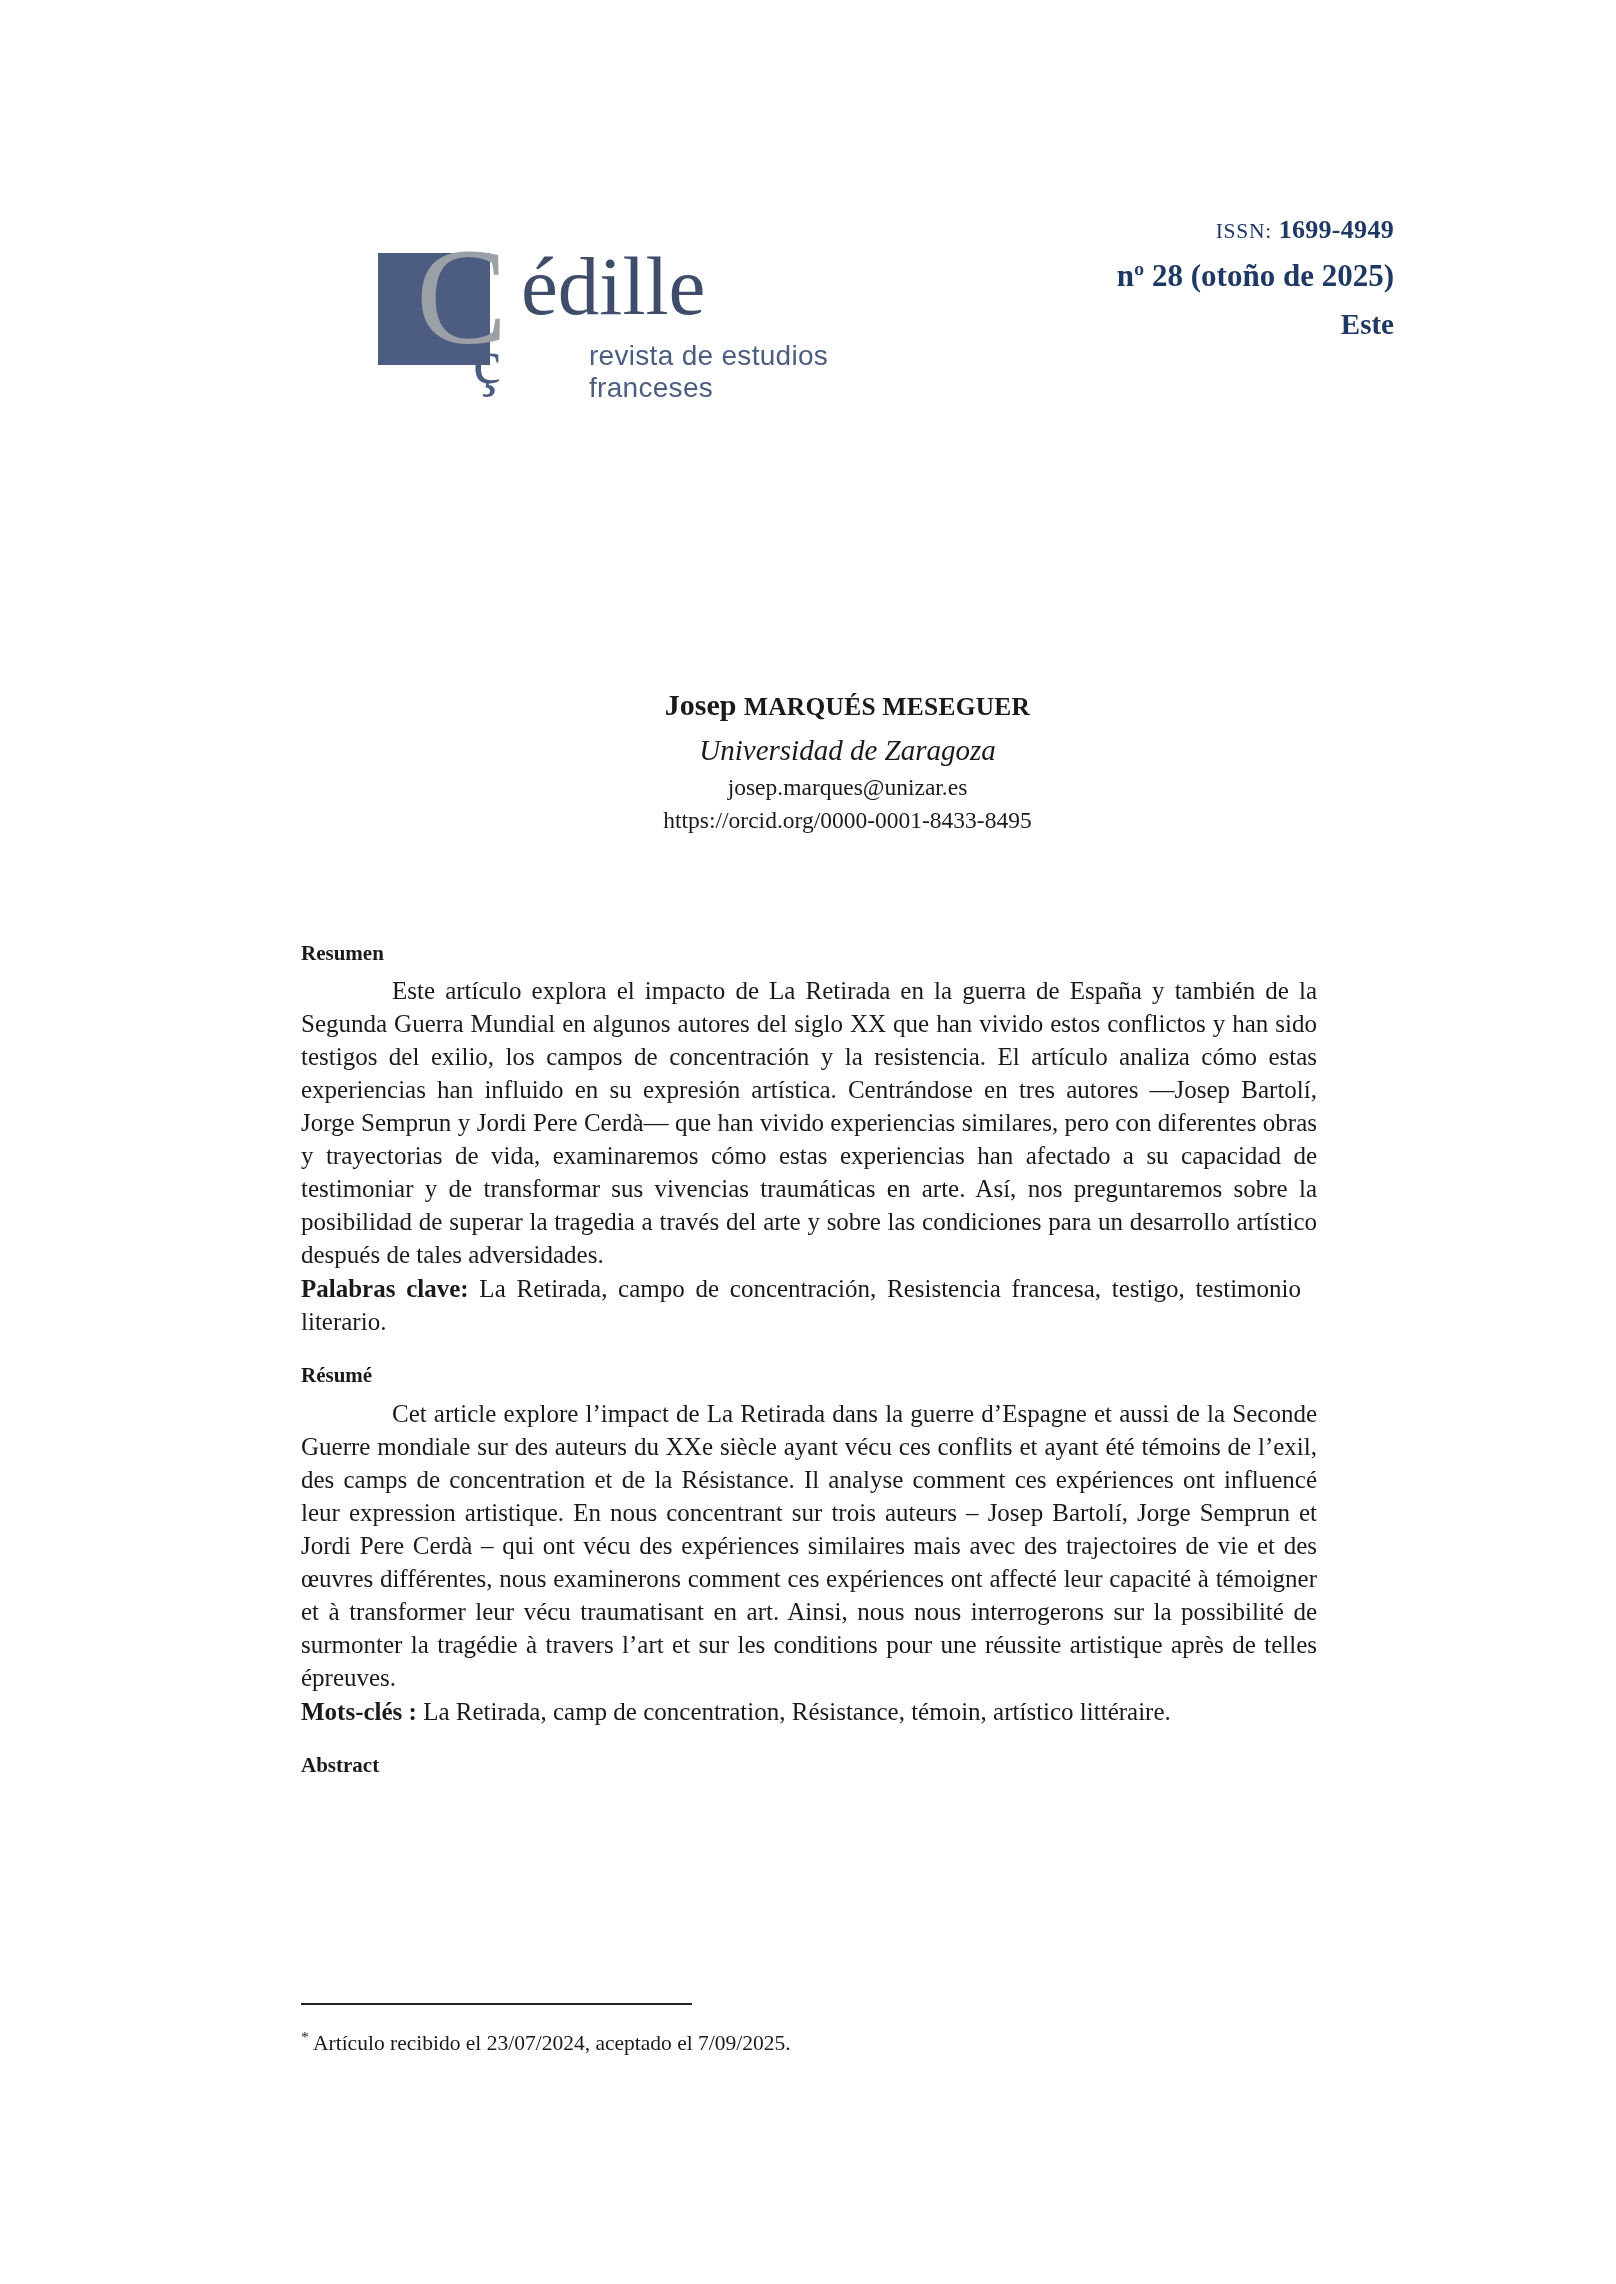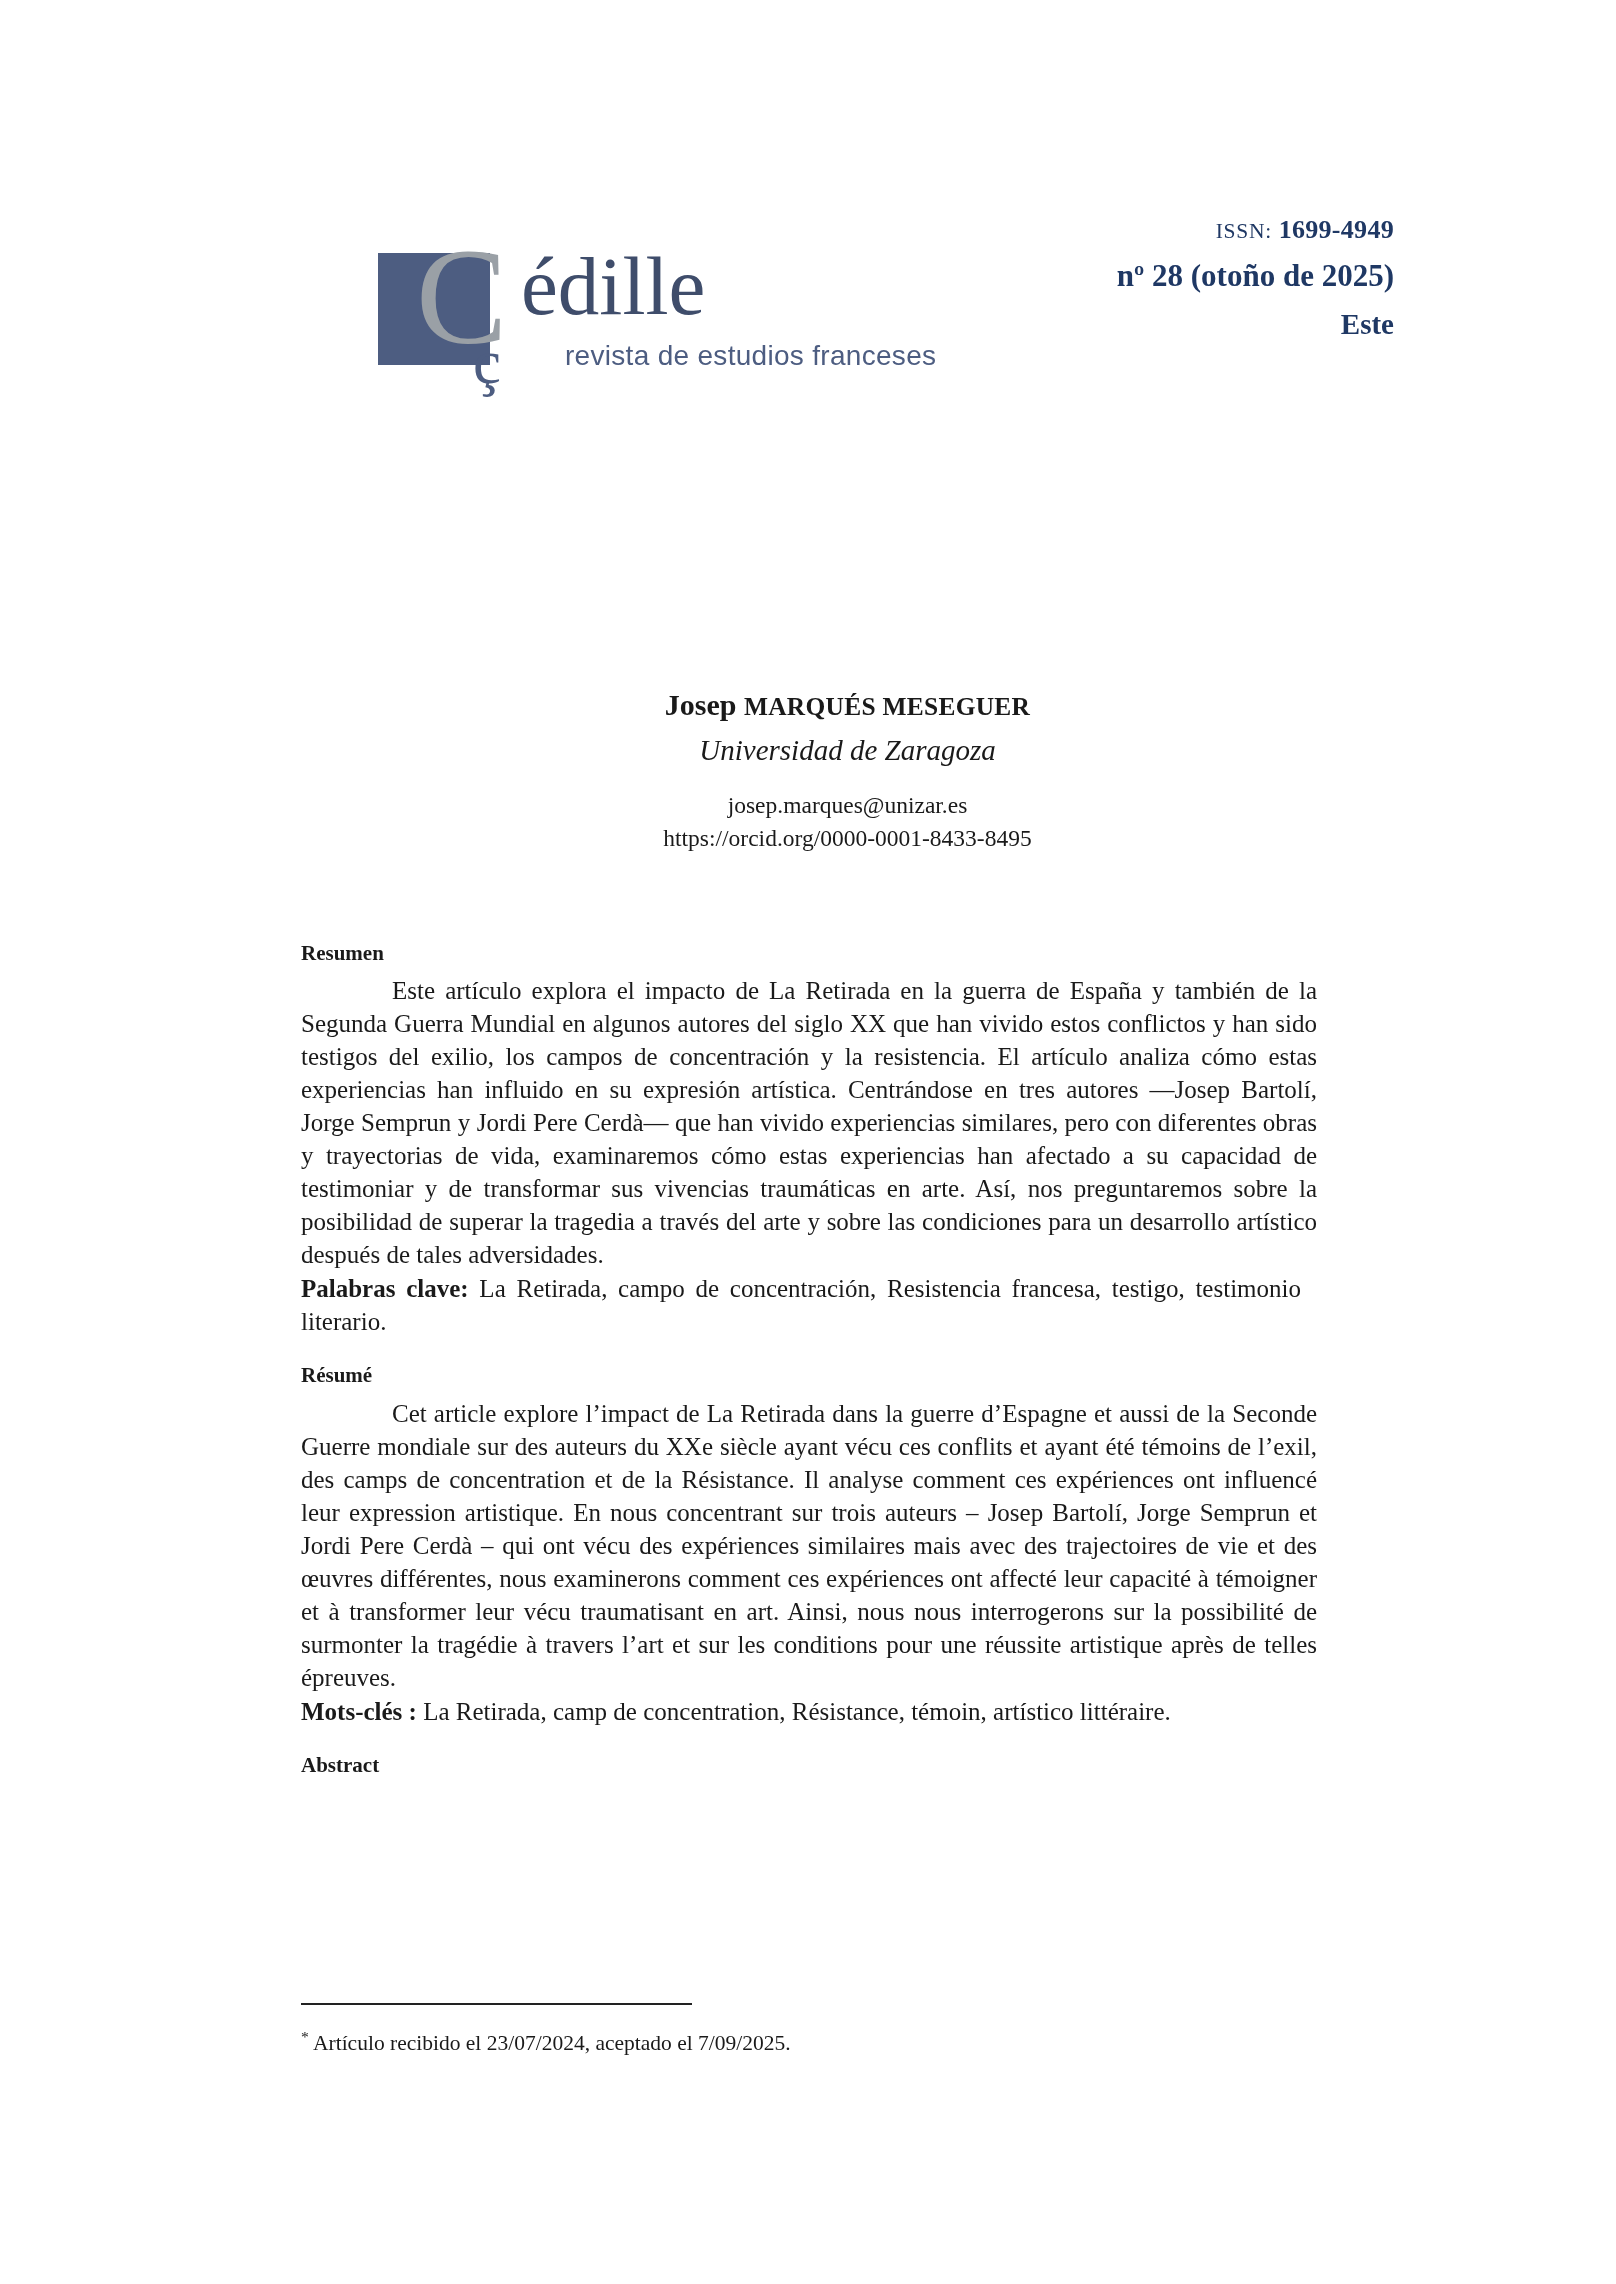--- a/index.html
+++ b/index.html
@@ -61,21 +61,21 @@
     left: 182px;
     top: 13px;
     font-family: "Liberation Serif", serif;
     font-size: 83px;
     line-height: 91px;
     color: #3f4d6b;
     font-style: normal;
   }
   .logo-sub {
     position: absolute;
-    left: 226px;
+    left: 250px;
     top: 112px;
     font-family: "Liberation Sans", sans-serif;
     font-size: 28px;
     color: #4d5d81;
     letter-spacing: 0.3px;
   }
   .logo-cedilla {
     position: absolute;
     left: 134px;
     top: 98px;
@@ -151,21 +151,21 @@
   }
   .author-name .sc {
     font-size: 25.4px;
     letter-spacing: 0.3px;
   }
   .affiliation {
     font-family: "Liberation Serif", serif;
     font-style: italic;
     font-size: 29px;
     line-height: 36px;
-    margin-bottom: 21px;
+    margin-bottom: 3px;
   }
   .email, .orcid {
     font-family: "Liberation Serif", serif;
     font-size: 23.5px;
     line-height: 33px;
   }
 
   
   .body-block {
     position: absolute;

